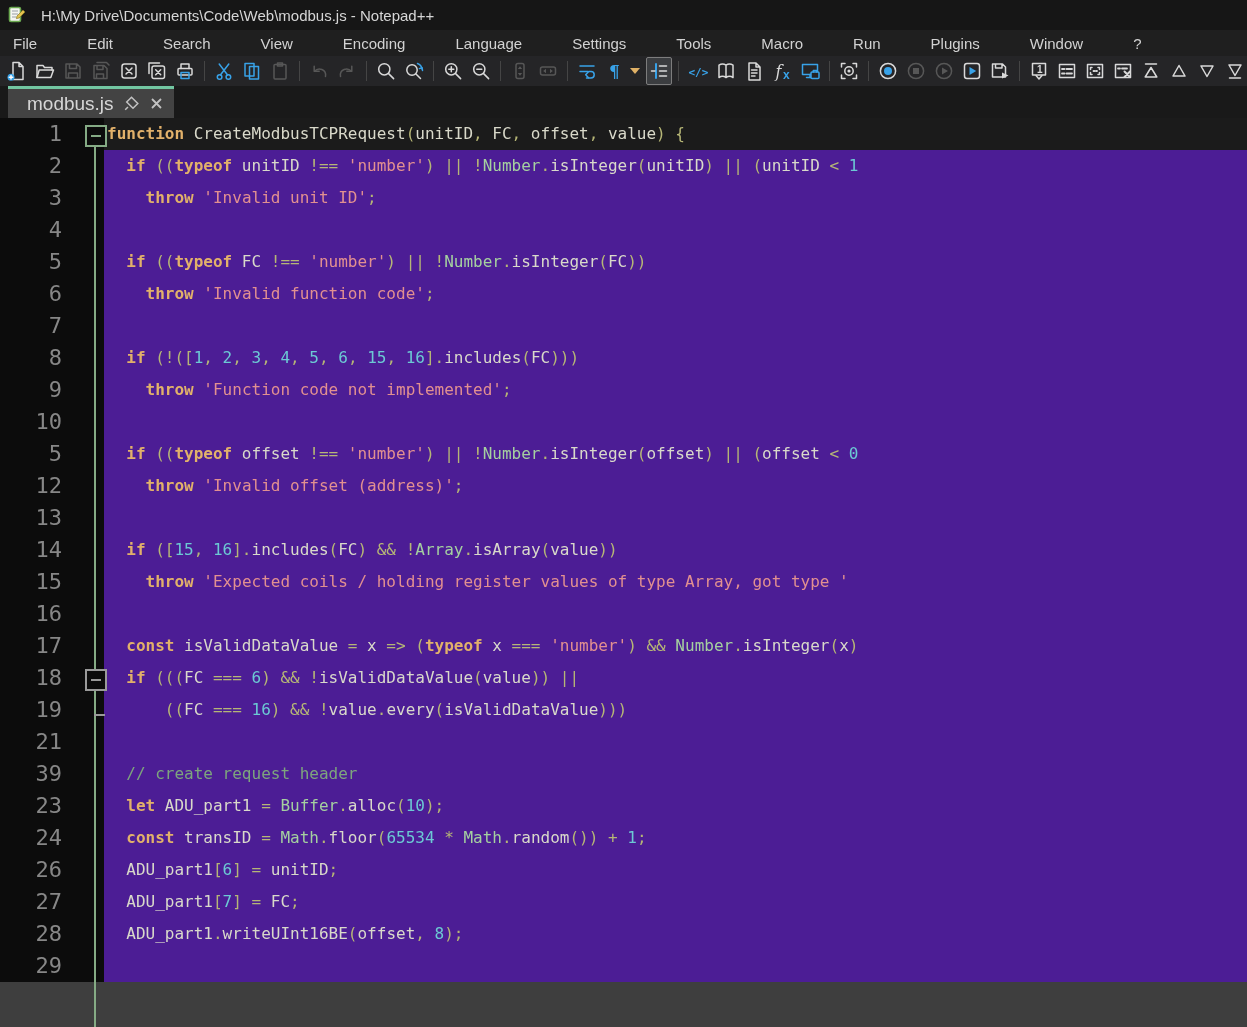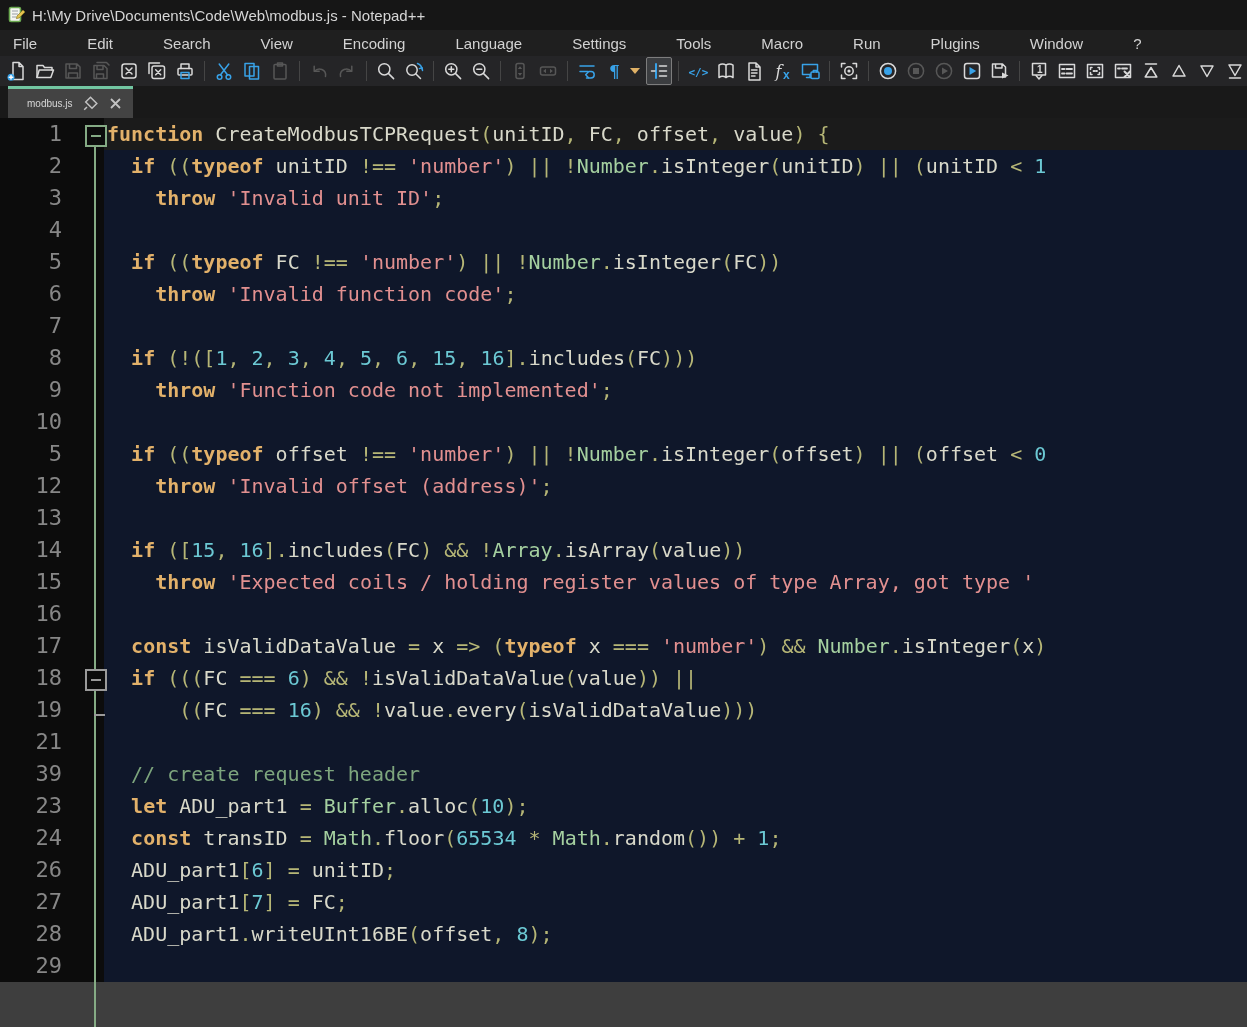--- a/index.html
+++ b/index.html
@@ -2,50 +2,50 @@
 <html style="--kw: #e2b16a; --id: #d9d9ca; --op: #b6b676; --str: #e29090; --num: #6cc9d4; --cls: #a5d0a0; --com: #7da57d; --fold: #85ab85; --mint: #72c6a2;"><head>
 <meta charset="utf-8">
 <style>
   html,body{margin:0;padding:0;}
   body{
     width:1247px;height:1027px;overflow:hidden;background:#3e3e3e;
     font-family:"Liberation Sans",sans-serif;-webkit-font-smoothing:antialiased;
     position:relative;
   }
   
-  .titlebar{height:30px;background:#161616;display:flex;align-items:center;gap:7px;
+  .titlebar{height:30px;background:#161616;display:flex;align-items:center;gap:16px;
     padding-left:7px;color:#d6d6d6;font-size:15px;}
   
   .menubar{height:26px;background:#1f1f1f;display:flex;align-items:center;
     color:#d2d2d2;font-size:15px;padding-left:2px;gap:28px;}
   .menu-item{padding:3px 11px;cursor:default;}
   
   .toolbar{height:30px;background:#252527;display:flex;align-items:center;
     padding-left:4px;gap:2px;overflow:hidden;}
   .tbtn{width:24px;height:26px;display:flex;align-items:center;justify-content:center;
     border:1px solid transparent;border-radius:2px;flex:0 0 auto;}
   .tbtn.active{background:#3b3d40;border-color:#7d7d7d;}
   .tbtn.narrow{width:12px;}
   .tsep{width:1px;height:20px;background:#454545;margin:0 4px;flex:0 0 auto;}
   
   .tabbar{height:32px;background:#191919;display:flex;align-items:flex-start;}
   .tab{margin-left:8px;height:29px;background:#434343;border-top:3px solid var(--mint);
-    display:flex;align-items:center;gap:9px;padding:0 10px 0 19px;color:#d6d6d6;font-size:10px;}
+    display:flex;align-items:center;gap:9px;padding:0 10px 0 19px;color:#d6d6d6;font-size:19px;}
   .tab .ticon{display:flex;align-items:center;}
   
   .editor{position:relative;height:909px;overflow:hidden;background:#3e3e3e;
     font-family:"DejaVu Sans Mono","Liberation Mono",monospace;}
   .row{display:flex;height:32px;}
   .gut{width:104px;flex:0 0 104px;background:#0c0c0c;position:relative;}
   .gut .num{position:absolute;left:0;top:0;width:62px;text-align:right;
     font-size:22px;line-height:32px;color:#878787;}
-  .code{flex:1;white-space:pre;font-size:20px;line-height:32px;padding-left:3px;
+  .code{flex:1;white-space:pre;font-size:16px;line-height:32px;padding-left:3px;
     overflow:hidden;color:var(--id);}
   .row.first .code{background:#1b1b1b;}
-  .row.body .code{background:#0f172a;}
+  .row.body .code{background:#4c1d95;}
   .tok-kw{color:var(--kw);font-weight:bold;}
   .tok-id{color:var(--id);}
   .tok-op{color:var(--op);}
   .tok-str{color:var(--str);}
   .tok-num{color:var(--num);}
   .tok-cls{color:var(--cls);}
   .tok-com{color:var(--com);}
   
   .foldline{position:absolute;left:94px;width:2px;background:var(--fold);z-index:2;}
   .foldbox{position:absolute;left:85px;width:18px;height:18px;background:#0c0c0c;

